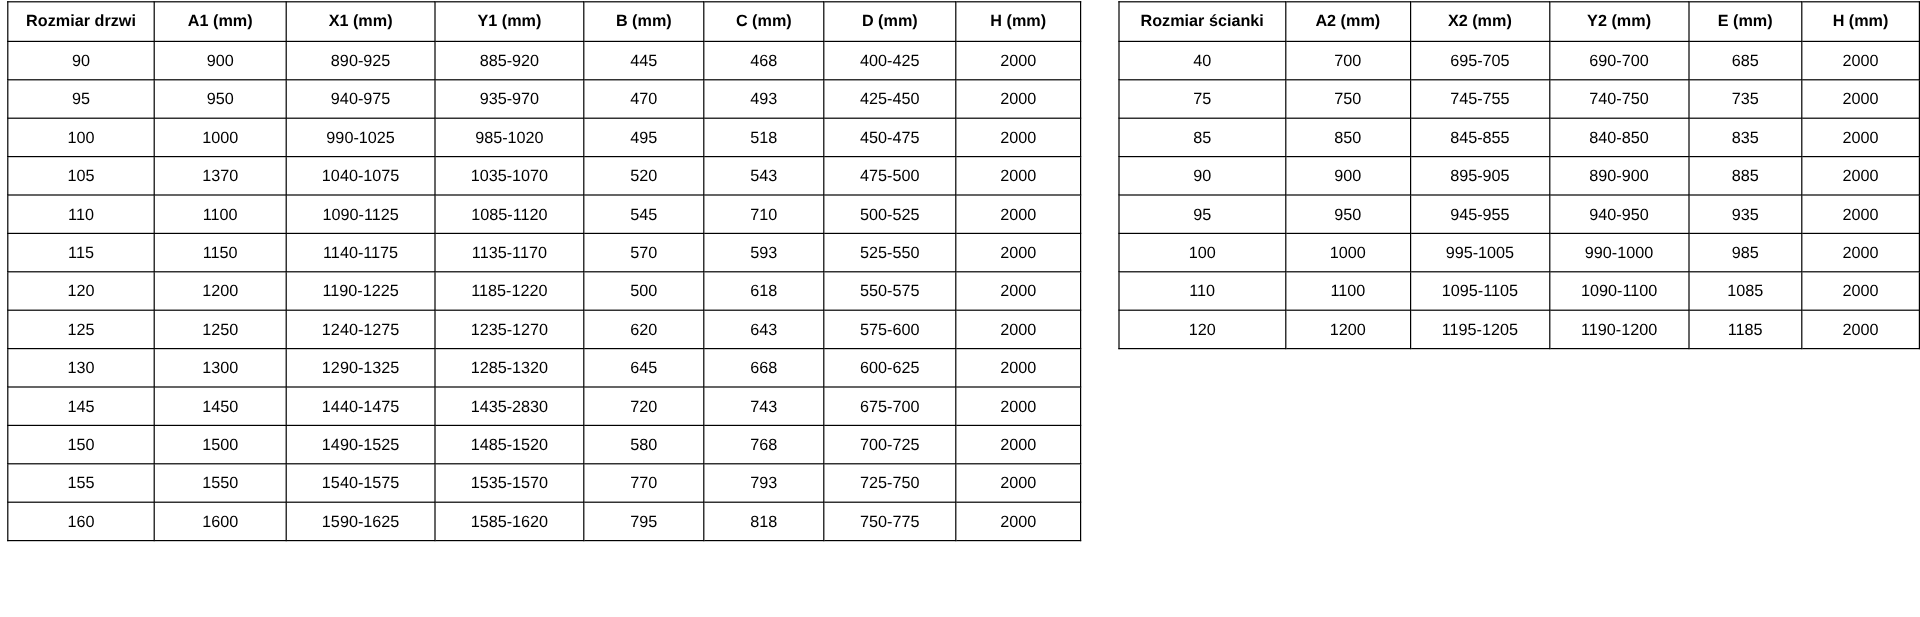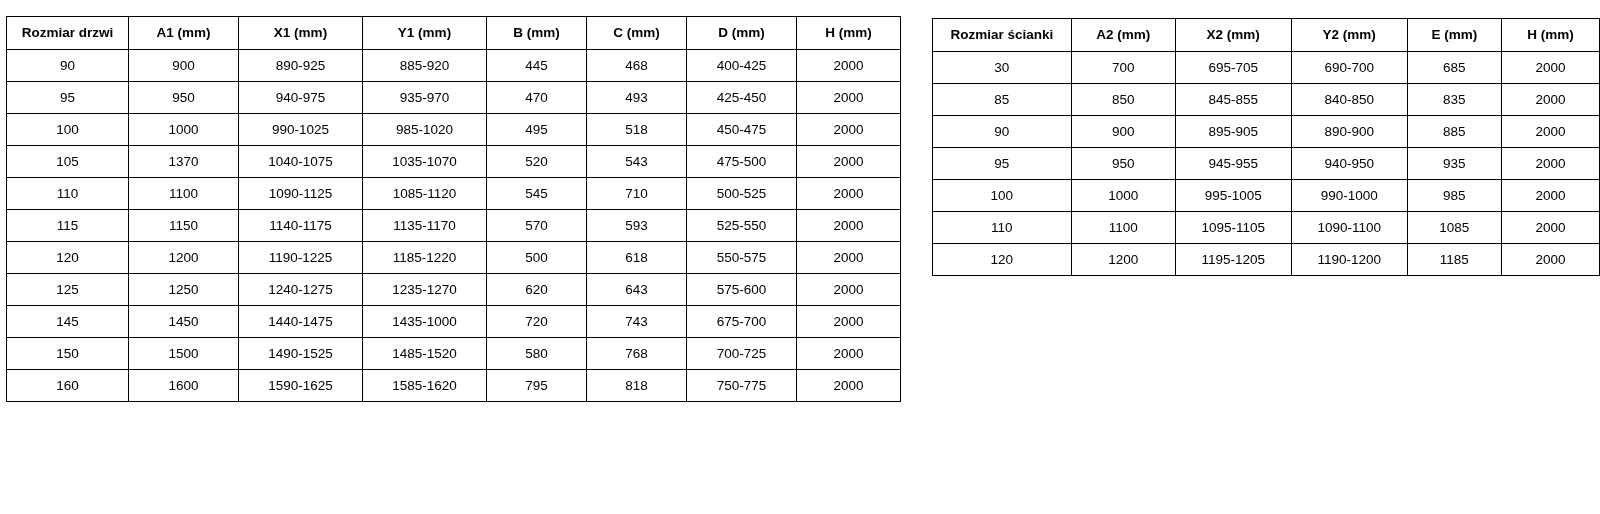--- a/index.html
+++ b/index.html
@@ -18,25 +18,25 @@
     position: relative;
     width: 1600px;
     height: 514px;
   }
   .table-wrap {
     position: absolute;
     top: 0;
   }
   #doors-table-wrap {
     left: 6px;
-    top: 16px;
+    top: 1px;
   }
   #walls-table-wrap {
     left: 932px;
-    top: 18px;
+    top: 1px;
   }
   table {
     border-collapse: collapse;
     table-layout: fixed;
   }
   th, td {
     border: 1px solid #000000;
     text-align: center;
     vertical-align: middle;
     font-size: 13.5px;
@@ -172,37 +172,57 @@
             <td>125</td>
             <td>1250</td>
             <td>1240-1275</td>
             <td>1235-1270</td>
             <td>620</td>
             <td>643</td>
             <td>575-600</td>
             <td>2000</td>
           </tr>
           <tr>
+            <td>130</td>
+            <td>1300</td>
+            <td>1290-1325</td>
+            <td>1285-1320</td>
+            <td>645</td>
+            <td>668</td>
+            <td>600-625</td>
+            <td>2000</td>
+          </tr>
+          <tr>
             <td>145</td>
             <td>1450</td>
             <td>1440-1475</td>
-            <td>1435-1000</td>
+            <td>1435-2830</td>
             <td>720</td>
             <td>743</td>
             <td>675-700</td>
             <td>2000</td>
           </tr>
           <tr>
             <td>150</td>
             <td>1500</td>
             <td>1490-1525</td>
             <td>1485-1520</td>
             <td>580</td>
             <td>768</td>
             <td>700-725</td>
+            <td>2000</td>
+          </tr>
+          <tr>
+            <td>155</td>
+            <td>1550</td>
+            <td>1540-1575</td>
+            <td>1535-1570</td>
+            <td>770</td>
+            <td>793</td>
+            <td>725-750</td>
             <td>2000</td>
           </tr>
           <tr>
             <td>160</td>
             <td>1600</td>
             <td>1590-1625</td>
             <td>1585-1620</td>
             <td>795</td>
             <td>818</td>
             <td>750-775</td>
@@ -227,25 +247,33 @@
             <th>Rozmiar ścianki</th>
             <th>A2 (mm)</th>
             <th>X2 (mm)</th>
             <th>Y2 (mm)</th>
             <th>E (mm)</th>
             <th>H (mm)</th>
           </tr>
       </thead>
       <tbody>
           <tr>
-            <td>30</td>
+            <td>40</td>
             <td>700</td>
             <td>695-705</td>
             <td>690-700</td>
             <td>685</td>
+            <td>2000</td>
+          </tr>
+          <tr>
+            <td>75</td>
+            <td>750</td>
+            <td>745-755</td>
+            <td>740-750</td>
+            <td>735</td>
             <td>2000</td>
           </tr>
           <tr>
             <td>85</td>
             <td>850</td>
             <td>845-855</td>
             <td>840-850</td>
             <td>835</td>
             <td>2000</td>
           </tr>

